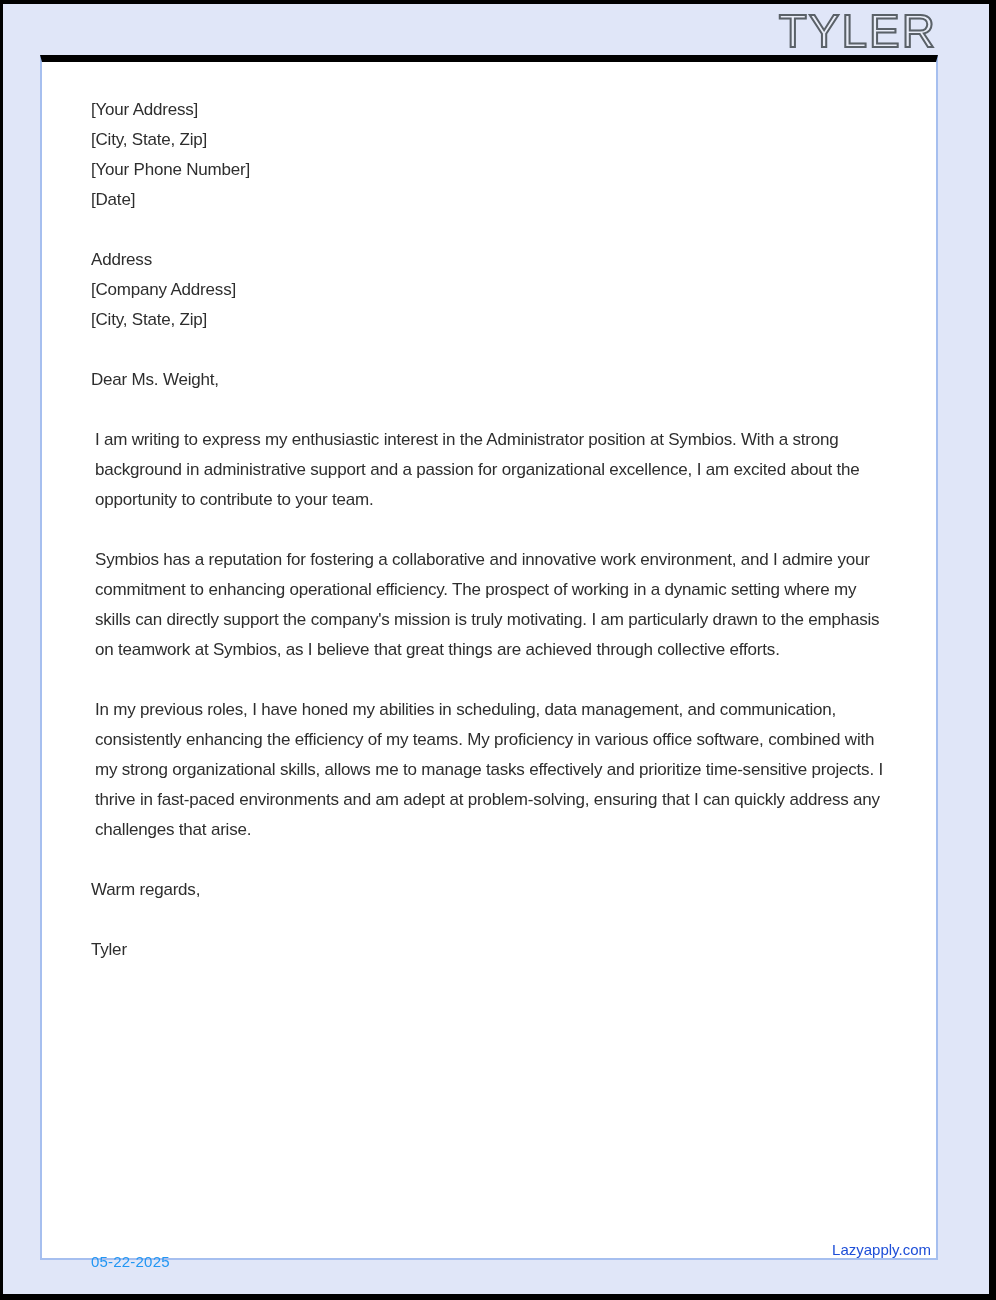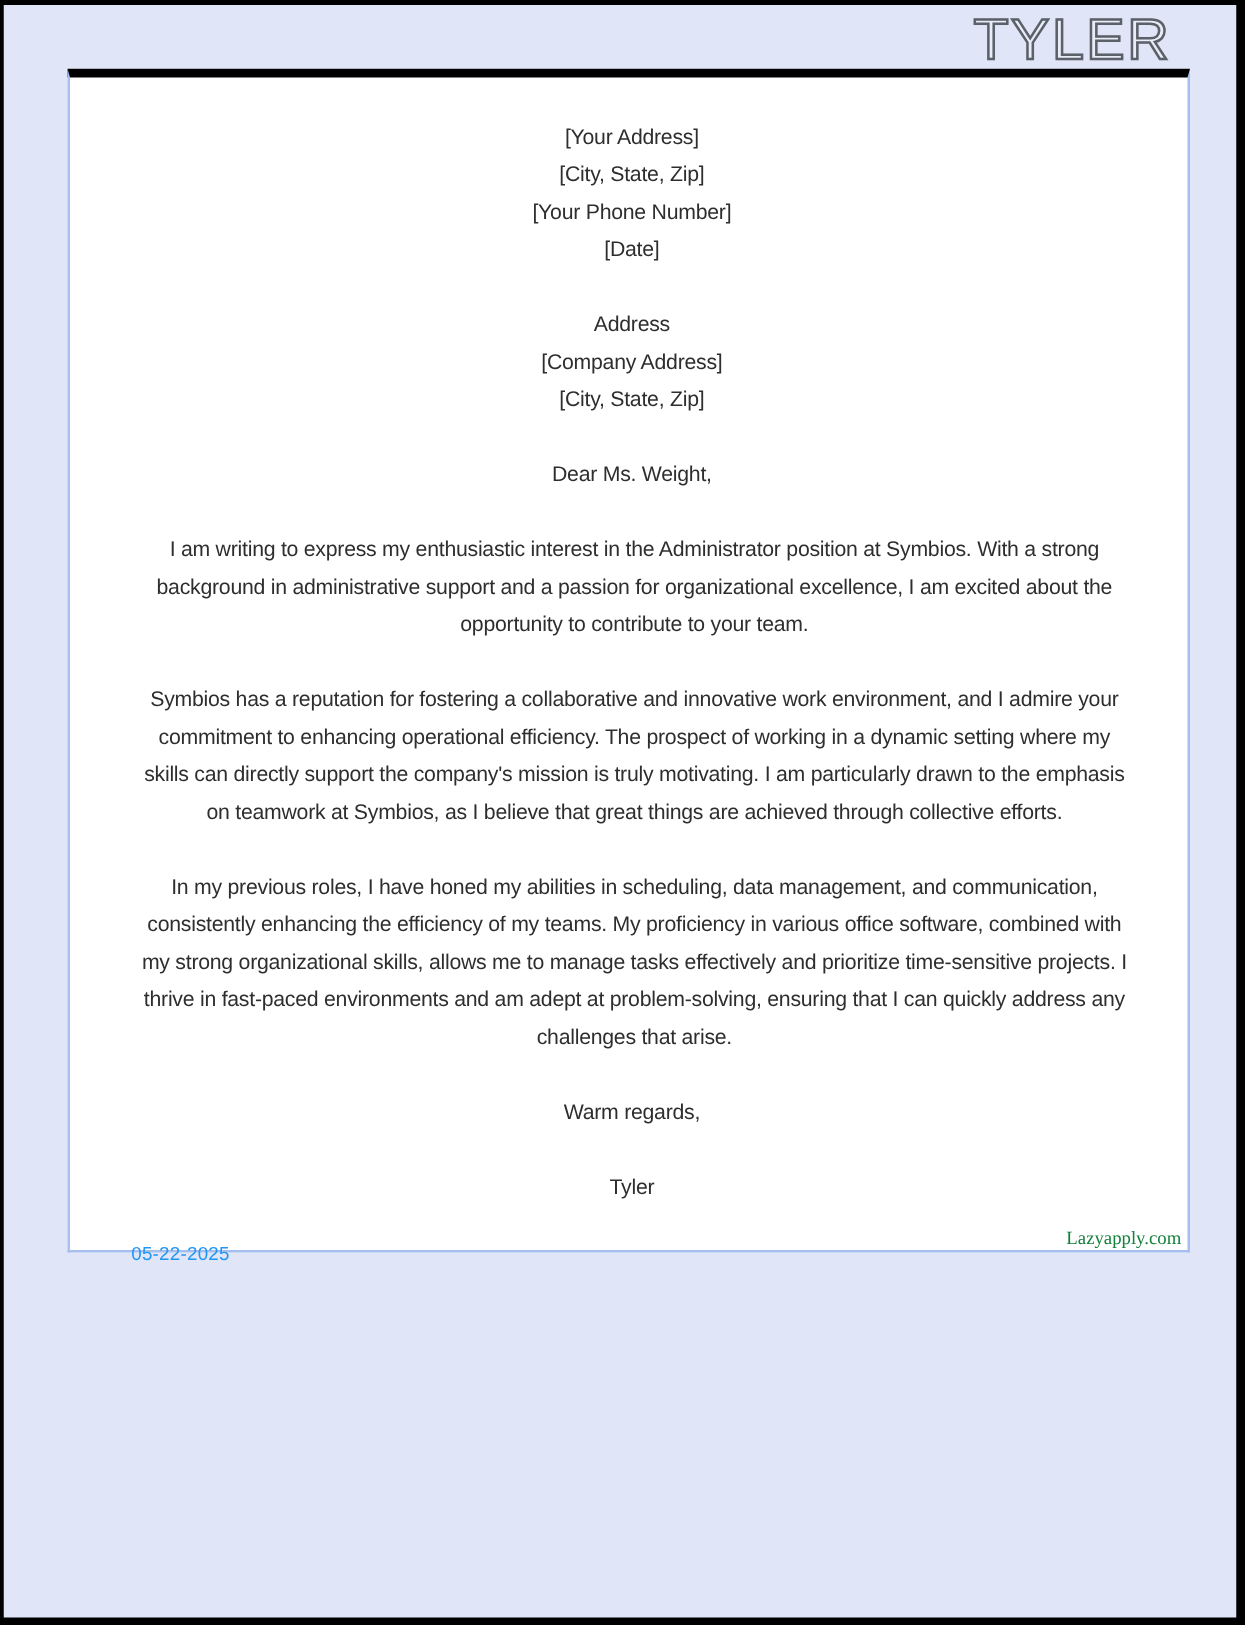--- a/index.html
+++ b/index.html
@@ -7,21 +7,20 @@
     padding: 0;
     background: #000000;
   }
   .canvas {
     position: relative;
     width: 996px;
     height: 1300px;
     background: #000000; 
     overflow: hidden;
     font-family: "Liberation Sans", sans-serif;
-    text-align: center;
   }
   .backdrop {
     position: absolute;
     left: 3px;
     top: 4px;
     right: 7px;
     bottom: 6px;
     background: #e0e6f8; 
   }
   .brand {
@@ -31,24 +30,24 @@
     font-size: 46px;
     line-height: 46px;
     letter-spacing: 2px;
     font-weight: 400;
     color: #e9edf8;
     -webkit-text-stroke: 2px #5a6168;
     text-shadow: 0 0 1px #5a6168;
   }
   .page {
     position: absolute;
-    left: 54px;
+    left: 40px;
     top: 55px;
     width: 898px;
-    height: 947px;
+    height: 1205px;
     box-sizing: border-box;
     background: #ffffff;
     border: 2px solid #a6bfef;
     border-top: 7px solid #000000;
   }
   .letter {
     position: absolute;
     left: 49px;
     right: 44px;
     top: 33px;
@@ -70,23 +69,22 @@
     color: #2196f3;
     letter-spacing: 0.2px;
     z-index: 3;
   }
   .watermark {
     position: absolute;
     right: 5px;
     bottom: 0px;
     font-size: 15px;
     line-height: 17px;
-    color: #15803d;
+    color: #1d4ed8;
     z-index: 3;
-    font-family: Liberation Serif, serif;
   }
 </style>
 </head>
 <body>
 
 <div class="canvas">
   <div class="backdrop"></div>
 
   <div class="brand">TYLER</div>
 

